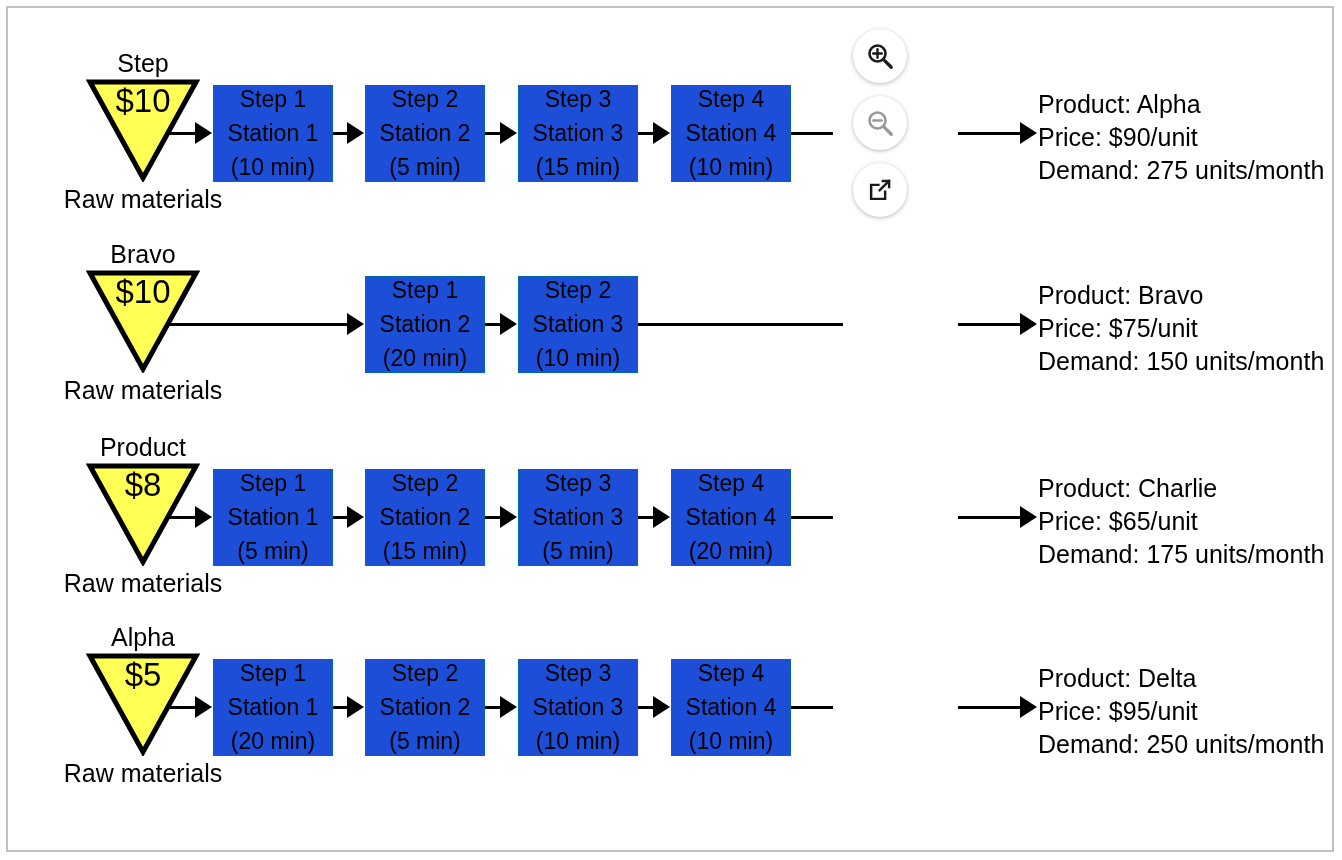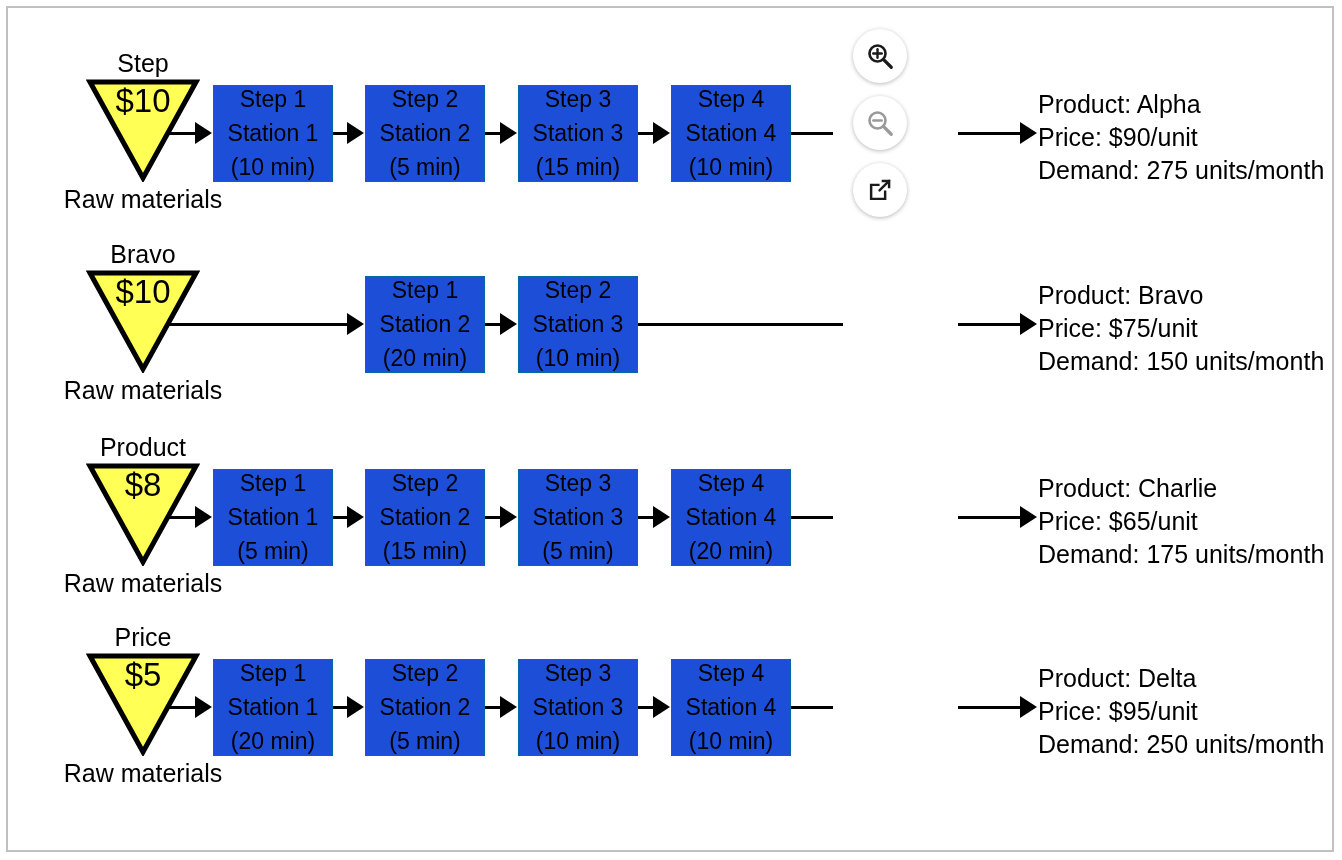--- a/index.html
+++ b/index.html
@@ -287,21 +287,21 @@
         <div class="conn" style="left: 950px; width: 62px;"></div>
         <div class="arrowhead" style="left: 1012px;"></div>
         <div class="output-block">
           <div class="line">Product: Charlie</div>
           <div class="line">Price: $65/unit</div>
           <div class="line">Demand: 175 units/month</div>
         </div>
       </div>
       <div class="flow-row" style="top: 614px;">
         <div class="source-group">
-          <div class="source-name">Price</div>
+          <div class="source-name">Alpha</div>
           <div class="triangle-wrap">
             <svg width="114" height="104" viewBox="0 0 114 104">
               <polygon points="4,4 110,4 57,100" fill="#ffff55" stroke="#000000" stroke-width="5" stroke-linejoin="miter"></polygon>
             </svg>
           </div>
           <div class="source-cost">$5</div>
           <div class="source-caption">Raw materials</div>
         </div>
         <div class="step-box" style="left: 205px;">
           <div>Step 1</div>

